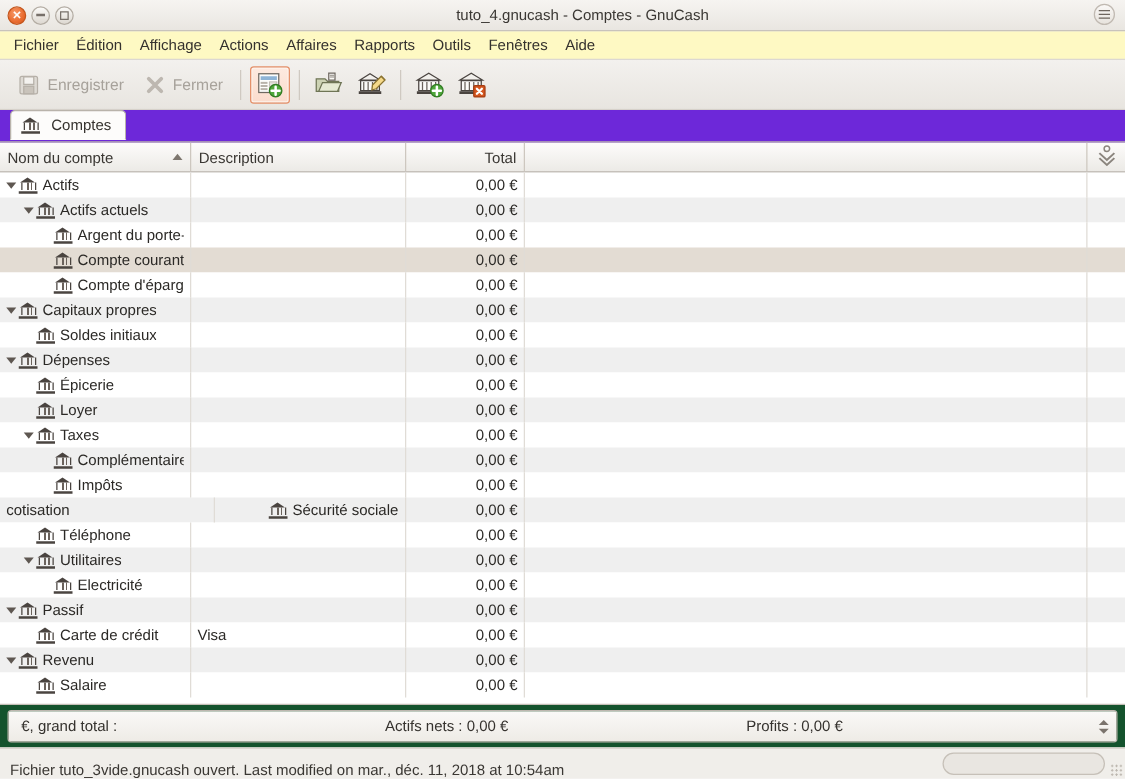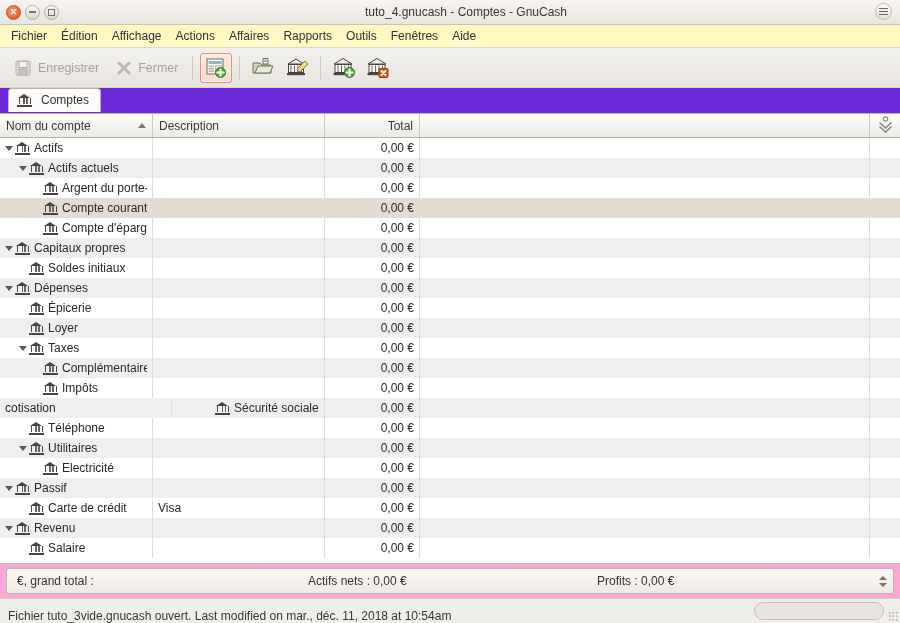--- a/index.html
+++ b/index.html
@@ -329,21 +329,21 @@
     position: absolute;
     bottom: 0; left: 0;
     width: 15px;
     height: 2px;
     background: #4a4440;
   }
 
   
   .summarywrap {
     flex: 0 0 34px;
-    background: #f9a8d4;
+    background: #14532d;
     display: flex;
     align-items: center;
     padding: 4px 6px;
     box-sizing: border-box;
   }
   .summarybar {
     flex: 1 1 auto;
     height: 26px;
     background: linear-gradient(to bottom, #faf9f7, #eeebe6);
     border: 1px solid #bdb7af;

